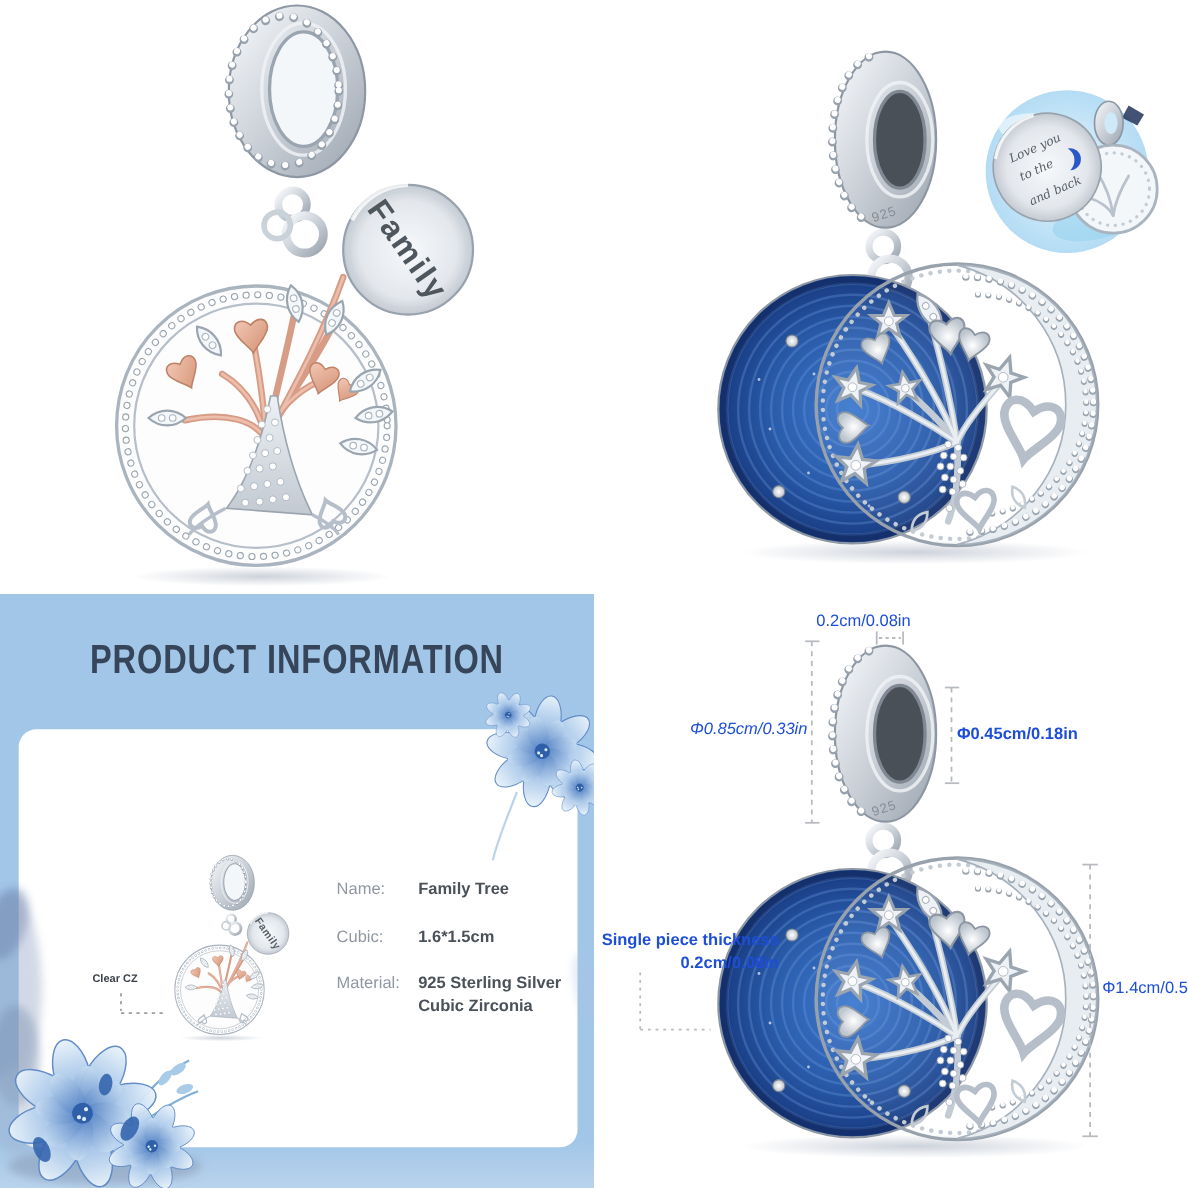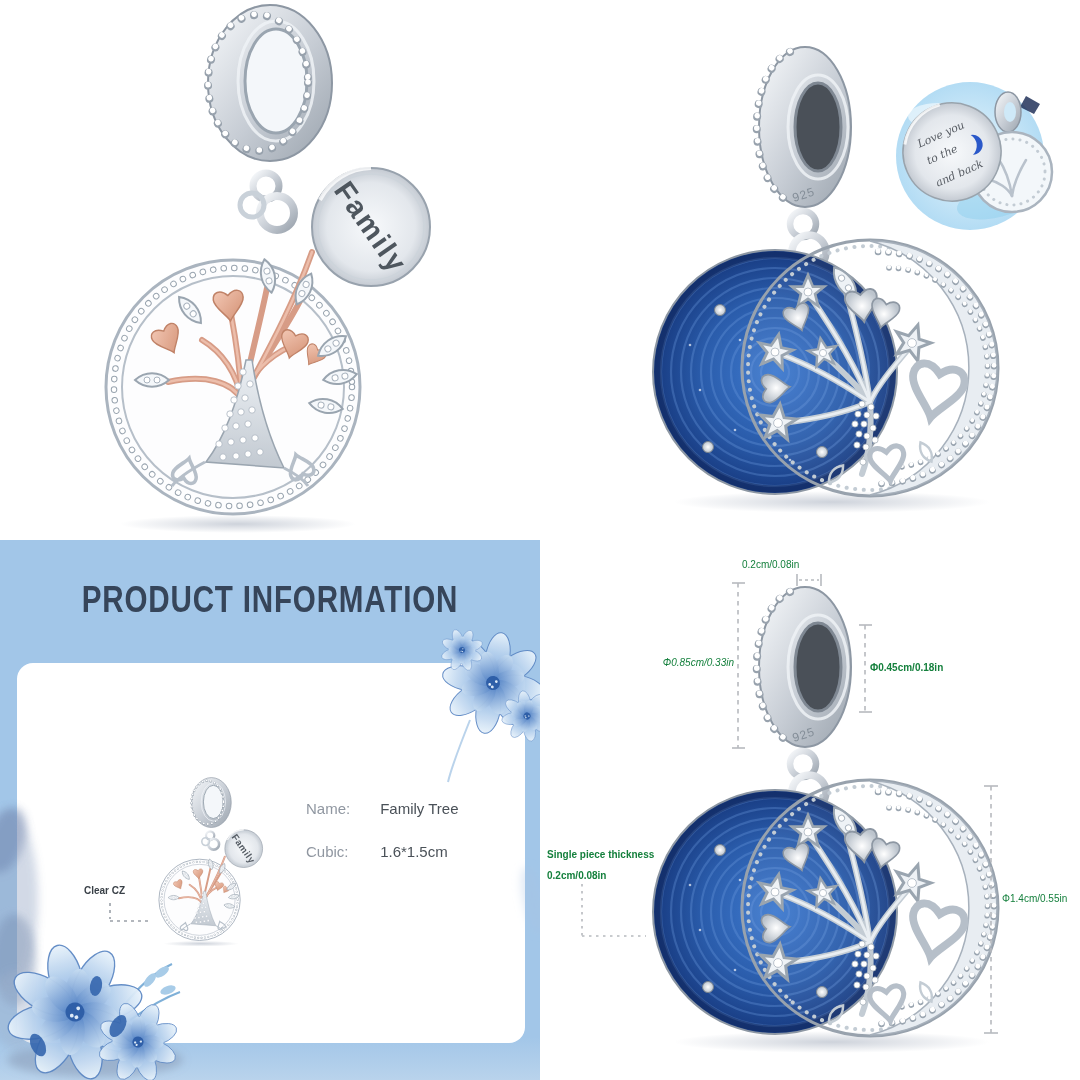--- a/index.html
+++ b/index.html
@@ -10,24 +10,24 @@
   .q-tr{left:540px;top:0;background:#ffffff;}
   .q-bl{left:0;top:540px;background:linear-gradient(180deg,#a2c6e8 0%,#a2c6e8 92%,#b9d3ec 100%);}
   .q-br{left:540px;top:540px;background:#ffffff;}
   svg.layer{position:absolute;left:0;top:0;width:540px;height:540px;display:block;}
   .card{position:absolute;left:17px;top:123px;width:508px;height:380px;background:#ffffff;border-radius:16px;}
   .pi-title{position:absolute;left:0;top:40px;width:540px;text-align:center;
             font-size:37px;font-weight:bold;color:#36455a;letter-spacing:1px;
             transform:scaleX(.80);line-height:40px;}
   .info{position:absolute;left:306px;font-size:15px;line-height:21px;white-space:nowrap;}
   .info .lbl{display:inline-block;width:70px;color:#9097a1;vertical-align:top;}
-  .info .val{display:inline-block;color:#4a5158;font-weight:normal;}
+  .info .val{display:inline-block;color:#4a5158;font-weight:bold;}
   .row1{top:258px;} .row2{top:301px;} .row3{top:343px;}
   .cz{position:absolute;left:84px;top:345px;font-size:10px;font-weight:bold;color:#3a4148;}
-  .dim{position:absolute;font-size:10px;color:#15803d;white-space:nowrap;line-height:21px;}
+  .dim{position:absolute;font-size:15px;color:#1d4ed8;white-space:nowrap;line-height:21px;text-align:right;}
   .dim-bailw{left:202px;top:14px;}
   .dim-bailout{right:346px;top:112px;font-style:italic;}
   .dim-bailin{left:330px;top:117px;font-weight:bold;}
   .dim-thick{left:7px;top:304px;font-weight:bold;}
   .dim-disc{left:462px;top:348px;}
   .hallmark{font-size:12px;fill:#848e98;letter-spacing:1px;}
   .family-text{font-size:29px;font-weight:bold;fill:#4e565e;letter-spacing:2px;}
   .family-mini{font-size:9.5px;font-weight:bold;fill:#555c64;letter-spacing:.5px;}
   .script{font-family:"DejaVu Serif",serif;font-style:italic;font-size:11px;fill:#585d64;}
 </style>
@@ -460,20 +460,25 @@
     <div class="pi-title">PRODUCT INFORMATION</div>
     <div class="cz">Clear CZ</div>
     <div class="info row1">
       <span class="lbl">Name:</span>
       <span class="val">Family Tree</span>
     </div>
     <div class="info row2">
       <span class="lbl">Cubic:</span>
       <span class="val">1.6*1.5cm</span>
     </div>
+    <div class="info row3">
+      <span class="lbl">Material:</span>
+      <span class="val"><span>925 Sterling Silver</span><br>
+        <span>Cubic Zirconia</span></span>
+    </div>
   </section>
 
   <section class="q q-br">
     <svg class="layer" viewBox="0 0 540 540">
       <use href="#blue-charm"></use>
       <text class="hallmark" transform="translate(254,202) rotate(-18)">925</text>
       <g stroke="#b7babf" stroke-width="1.6" fill="none">
 
         <line x1="257" y1="34" x2="257" y2="46"></line>
         <line x1="281" y1="34" x2="281" y2="46"></line>

